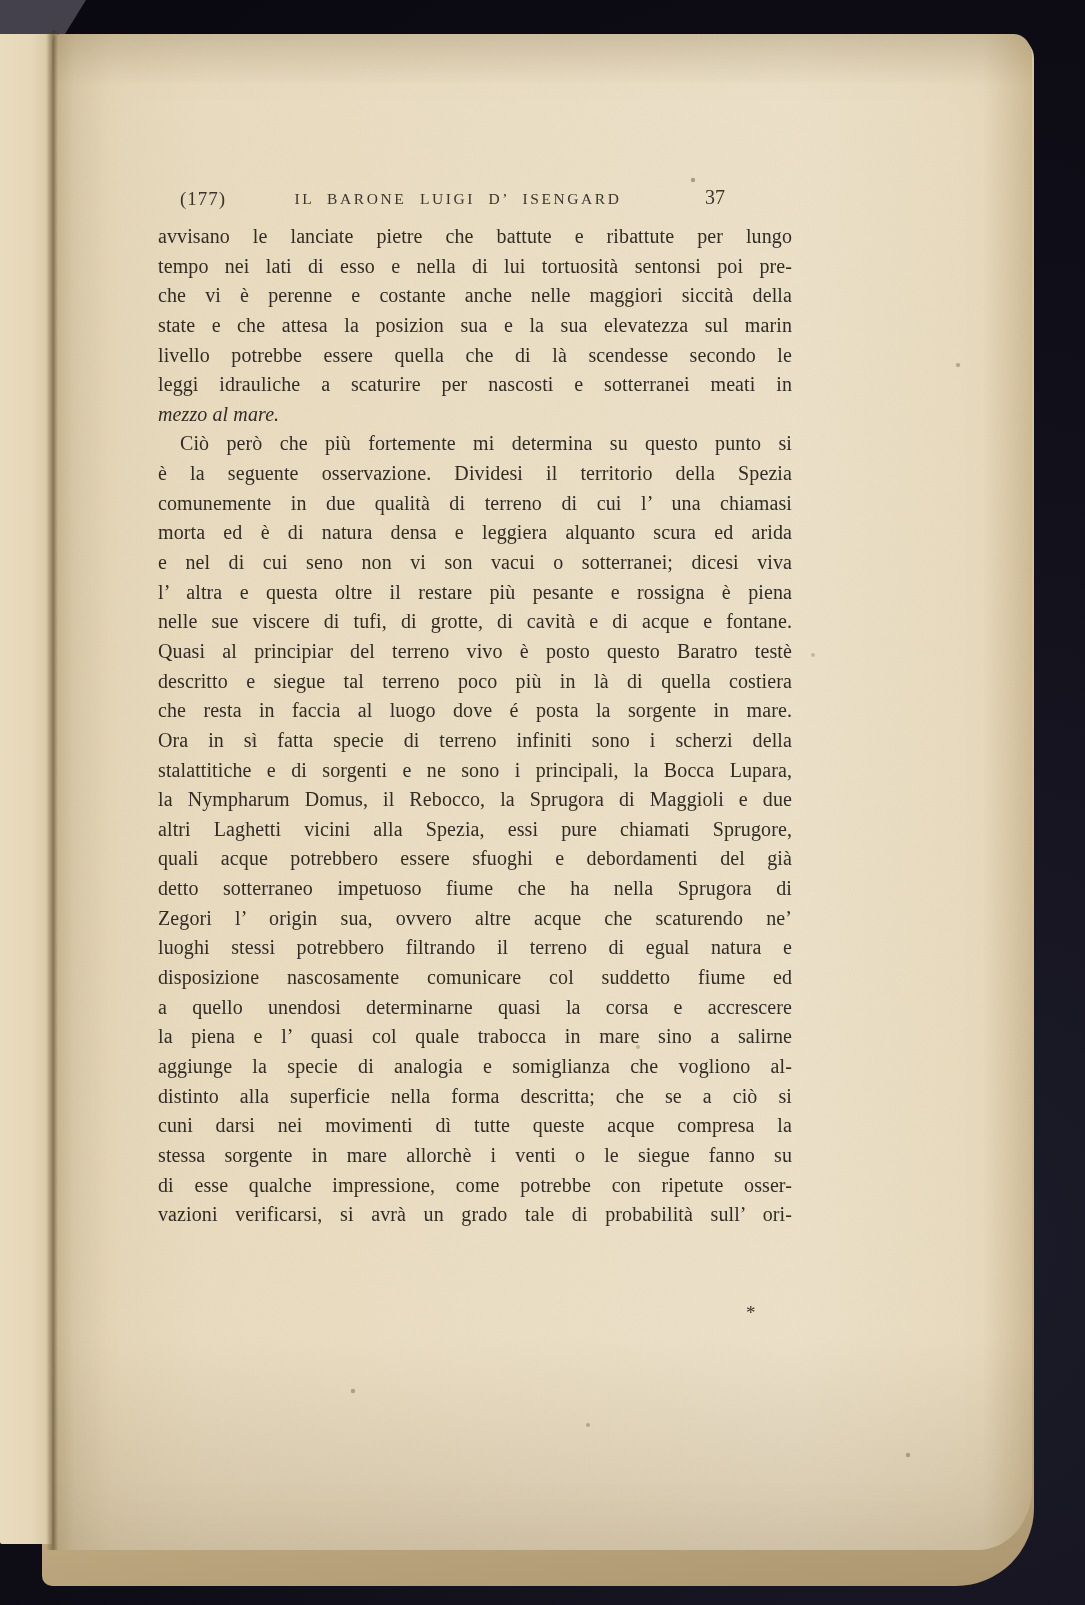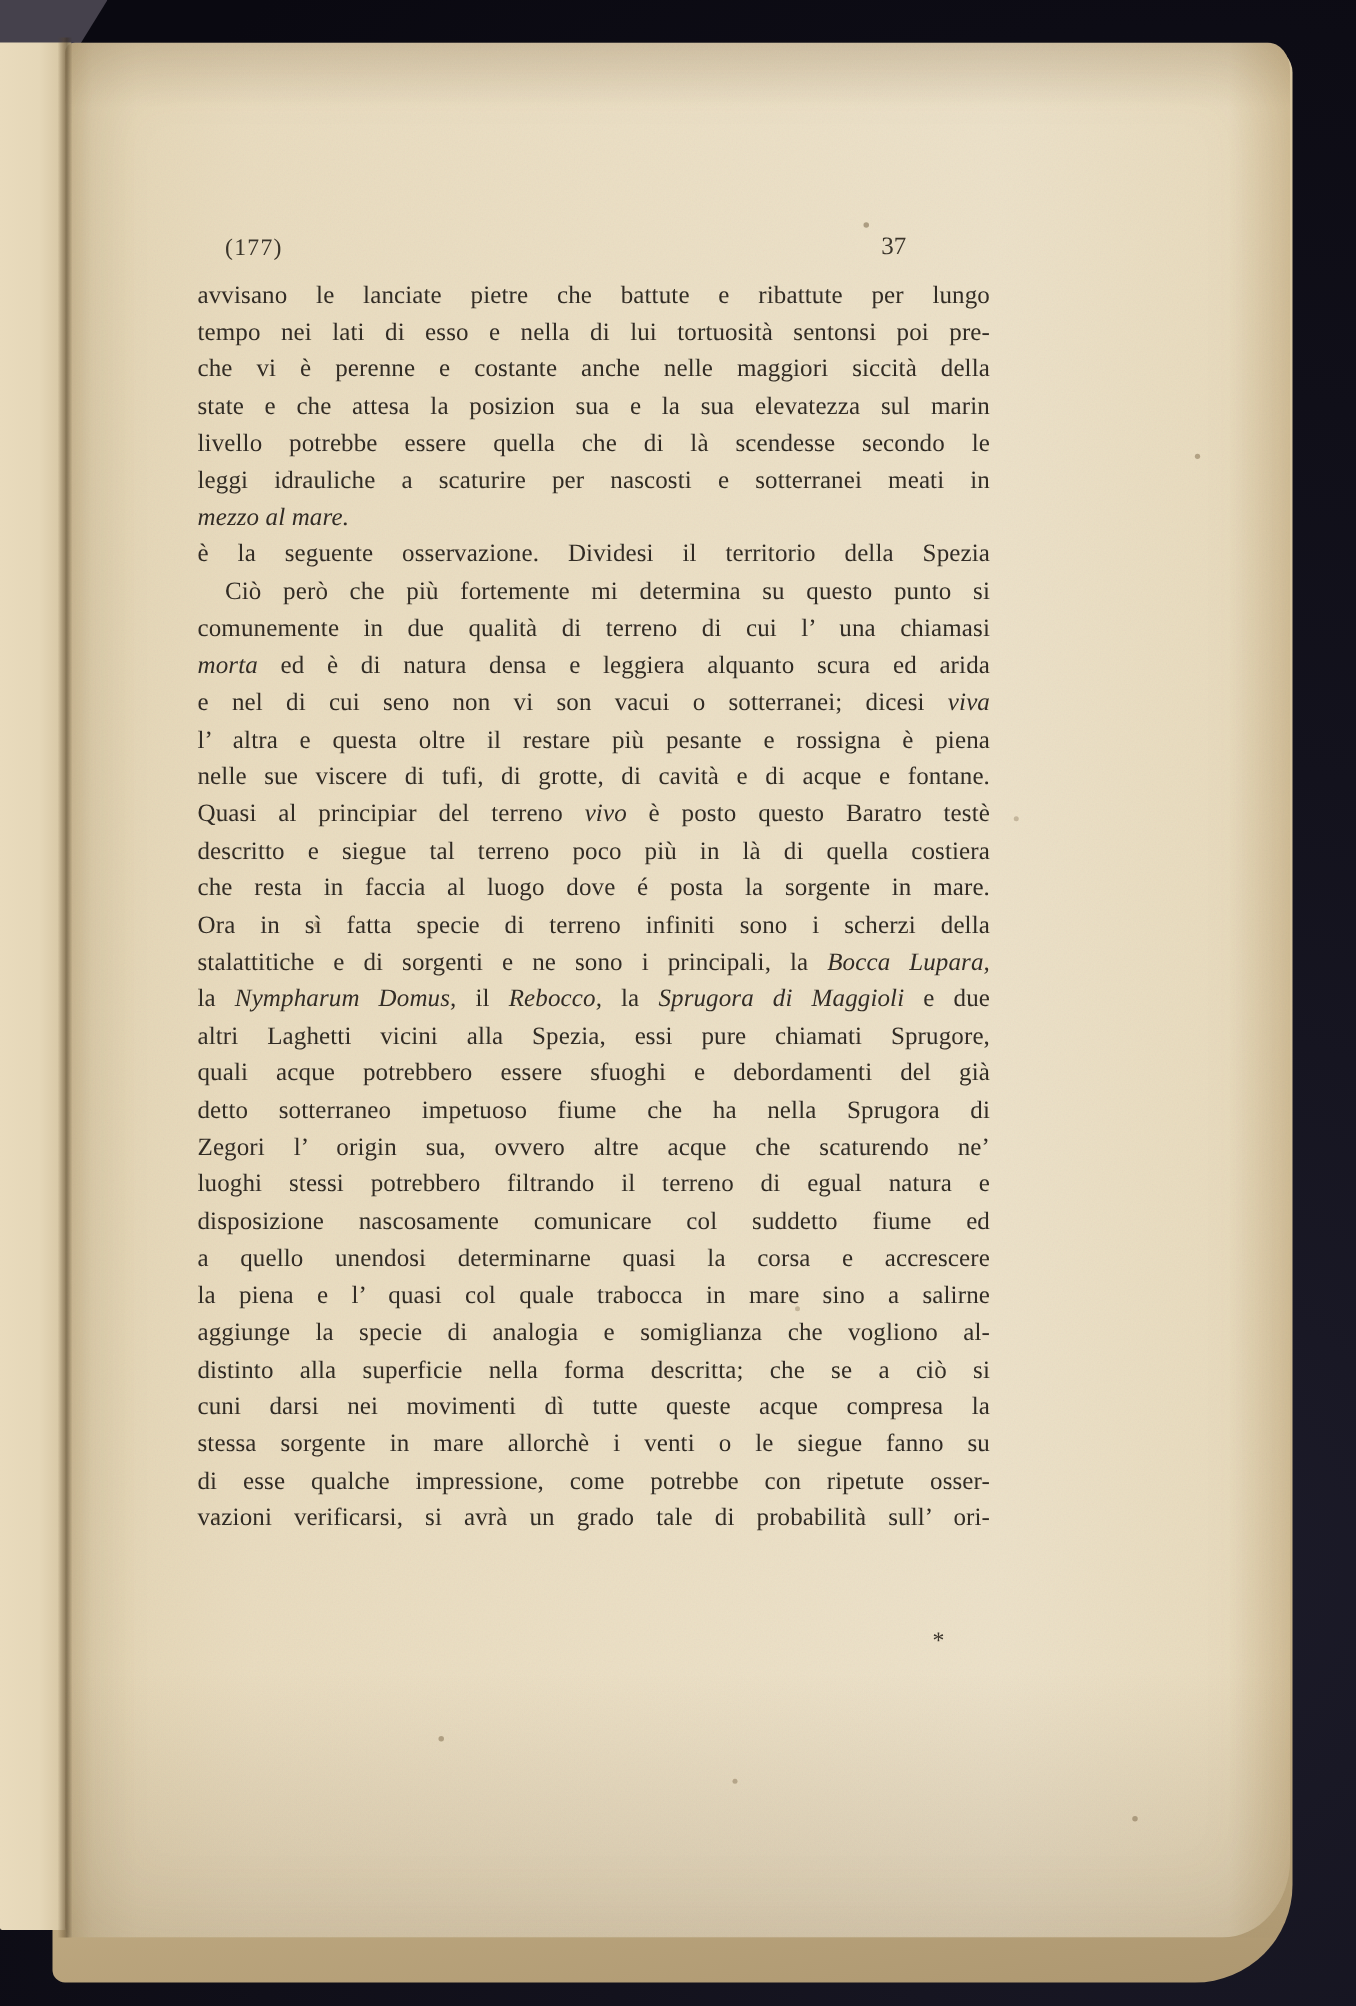--- a/index.html
+++ b/index.html
@@ -45,21 +45,21 @@
   .h-right{position:absolute;left:653px;top:0;font-size:20px;}
   .bodytext{
     position:absolute;left:106px;top:188px;width:634px;color:#322c25;
     font-size:20px;
   }
   .line{
     line-height:29.65px;height:29.65px;
     text-align:justify;text-align-last:justify;text-justify:inter-word;
     letter-spacing:0.1px;
   }
-  .line .it{font-style:italic;}
+  .line .it{}
   .line.indent{text-indent:22px;}
   .line.endline{text-align-last:left;font-style:italic;}
   .sig{position:absolute;left:694px;top:1268px;font-size:19px;color:#3a342b;}
   .specks{position:absolute;left:0;top:0;width:2px;height:2px;border-radius:50%;
     background:rgba(96,74,44,0.0);
     box-shadow:
       640px 145px 0 1.2px rgba(100,78,46,0.45),
       905px 330px 0 1.1px rgba(100,78,46,0.40),
       200px 705px 0 1.0px rgba(100,78,46,0.35),
       585px 1012px 0 1.0px rgba(100,78,46,0.30),
@@ -76,33 +76,34 @@
 <body>
 
 <div class="scene">
   <div class="topleft-patch"></div>
   <div class="stack-edge"></div>
   <div class="left-page"></div>
 
   <div class="page">
     <div class="header">
       <span class="h-left">(177)</span>
+      <span class="h-center">IL BARONE LUIGI D’ ISENGARD</span>
       <span class="h-right">37</span>
     </div>
 
     <div class="bodytext">
         <div class="line"><span>avvisano le lanciate pietre che battute e ribattute per lungo</span></div>
         <div class="line"><span>tempo nei lati di esso e nella di lui tortuosità sentonsi poi pre-</span></div>
         <div class="line"><span>che vi è perenne e costante anche nelle maggiori siccità della</span></div>
         <div class="line"><span>state e che attesa la posizion sua e la sua elevatezza sul marin</span></div>
         <div class="line"><span>livello potrebbe essere quella che di là scendesse secondo le</span></div>
         <div class="line"><span>leggi idrauliche a scaturire per nascosti e sotterranei meati in</span></div>
         <div class="line endline"><span>mezzo al mare.</span></div>
+        <div class="line indent"><span>Ciò però che più fortemente mi determina su questo punto si</span></div>
         <div class="line"><span>è la seguente osservazione. Dividesi il territorio della Spezia</span></div>
-        <div class="line indent"><span>Ciò però che più fortemente mi determina su questo punto si</span></div>
         <div class="line"><span>comunemente in due qualità di terreno di cui l’ una chiamasi</span></div>
         <div class="line"><span class="it">morta</span><span> ed è di natura densa e leggiera alquanto scura ed arida</span></div>
         <div class="line"><span>e nel di cui seno non vi son vacui o sotterranei; dicesi </span><span class="it">viva</span></div>
         <div class="line"><span>l’ altra e questa oltre il restare più pesante e rossigna è piena</span></div>
         <div class="line"><span>nelle sue viscere di tufi, di grotte, di cavità e di acque e fontane.</span></div>
         <div class="line"><span>Quasi al principiar del terreno </span><span class="it">vivo</span><span> è posto questo Baratro testè</span></div>
         <div class="line"><span>descritto e siegue tal terreno poco più in là di quella costiera</span></div>
         <div class="line"><span>che resta in faccia al luogo dove é posta la sorgente in mare.</span></div>
         <div class="line"><span>Ora in sì fatta specie di terreno infiniti sono i scherzi della</span></div>
         <div class="line"><span>stalattitiche e di sorgenti e ne sono i principali, la </span><span class="it">Bocca Lupara,</span></div>

